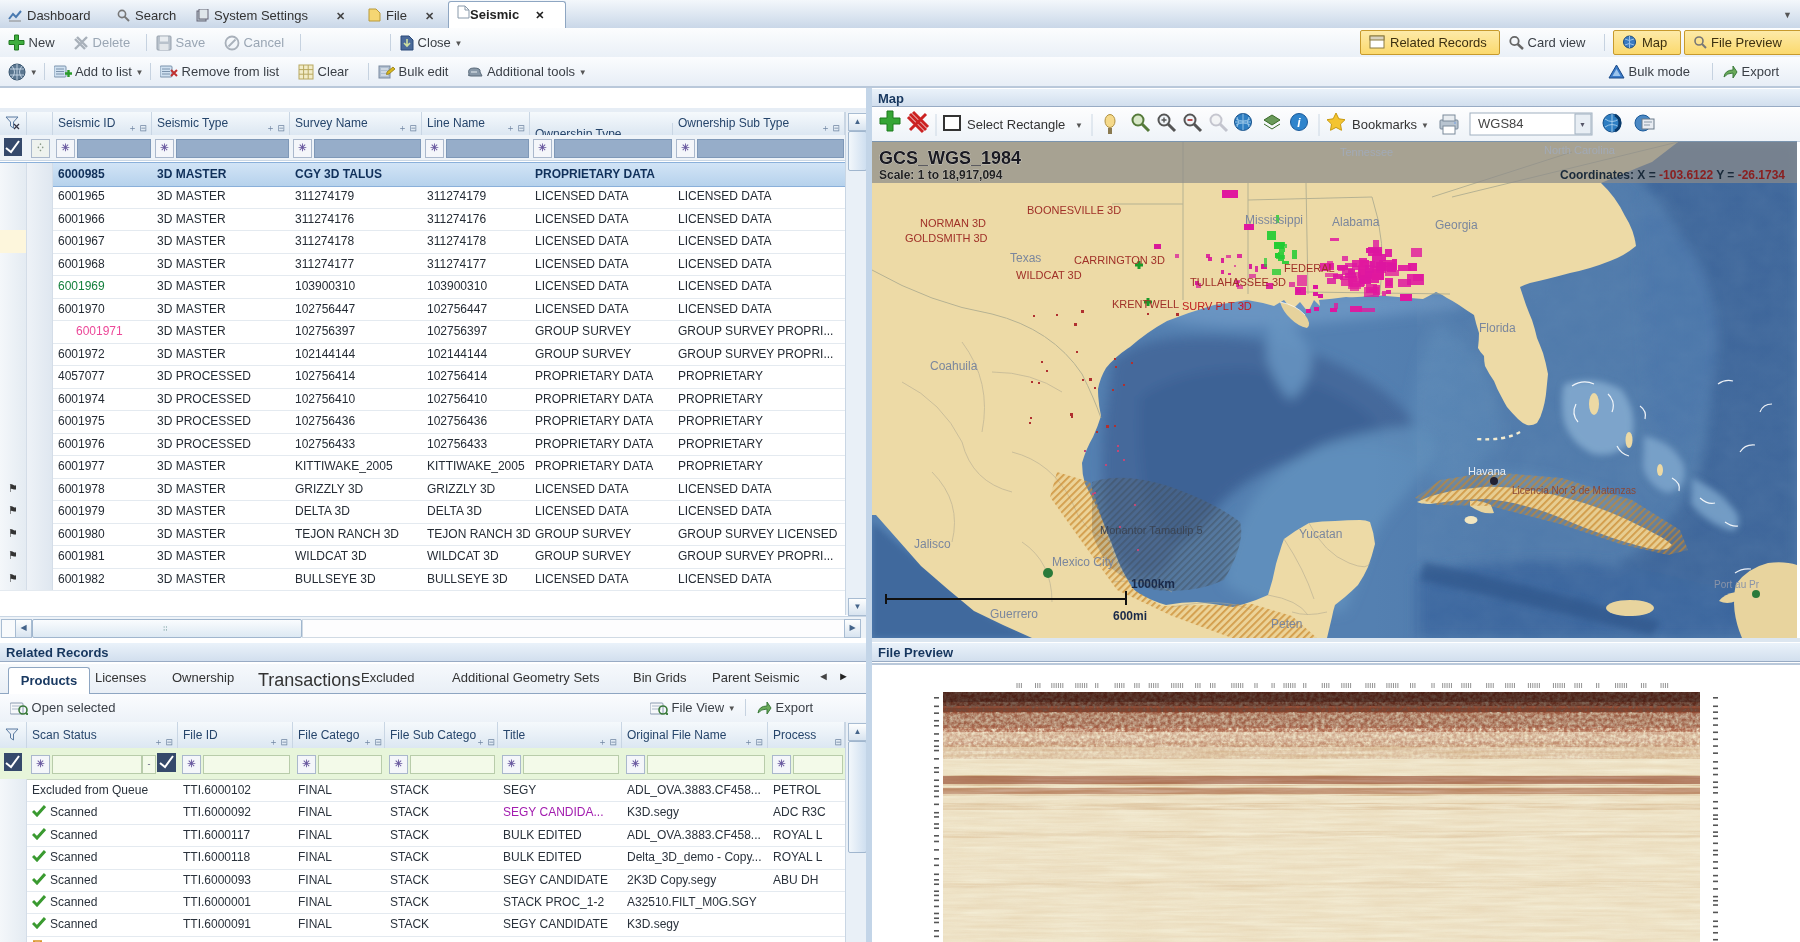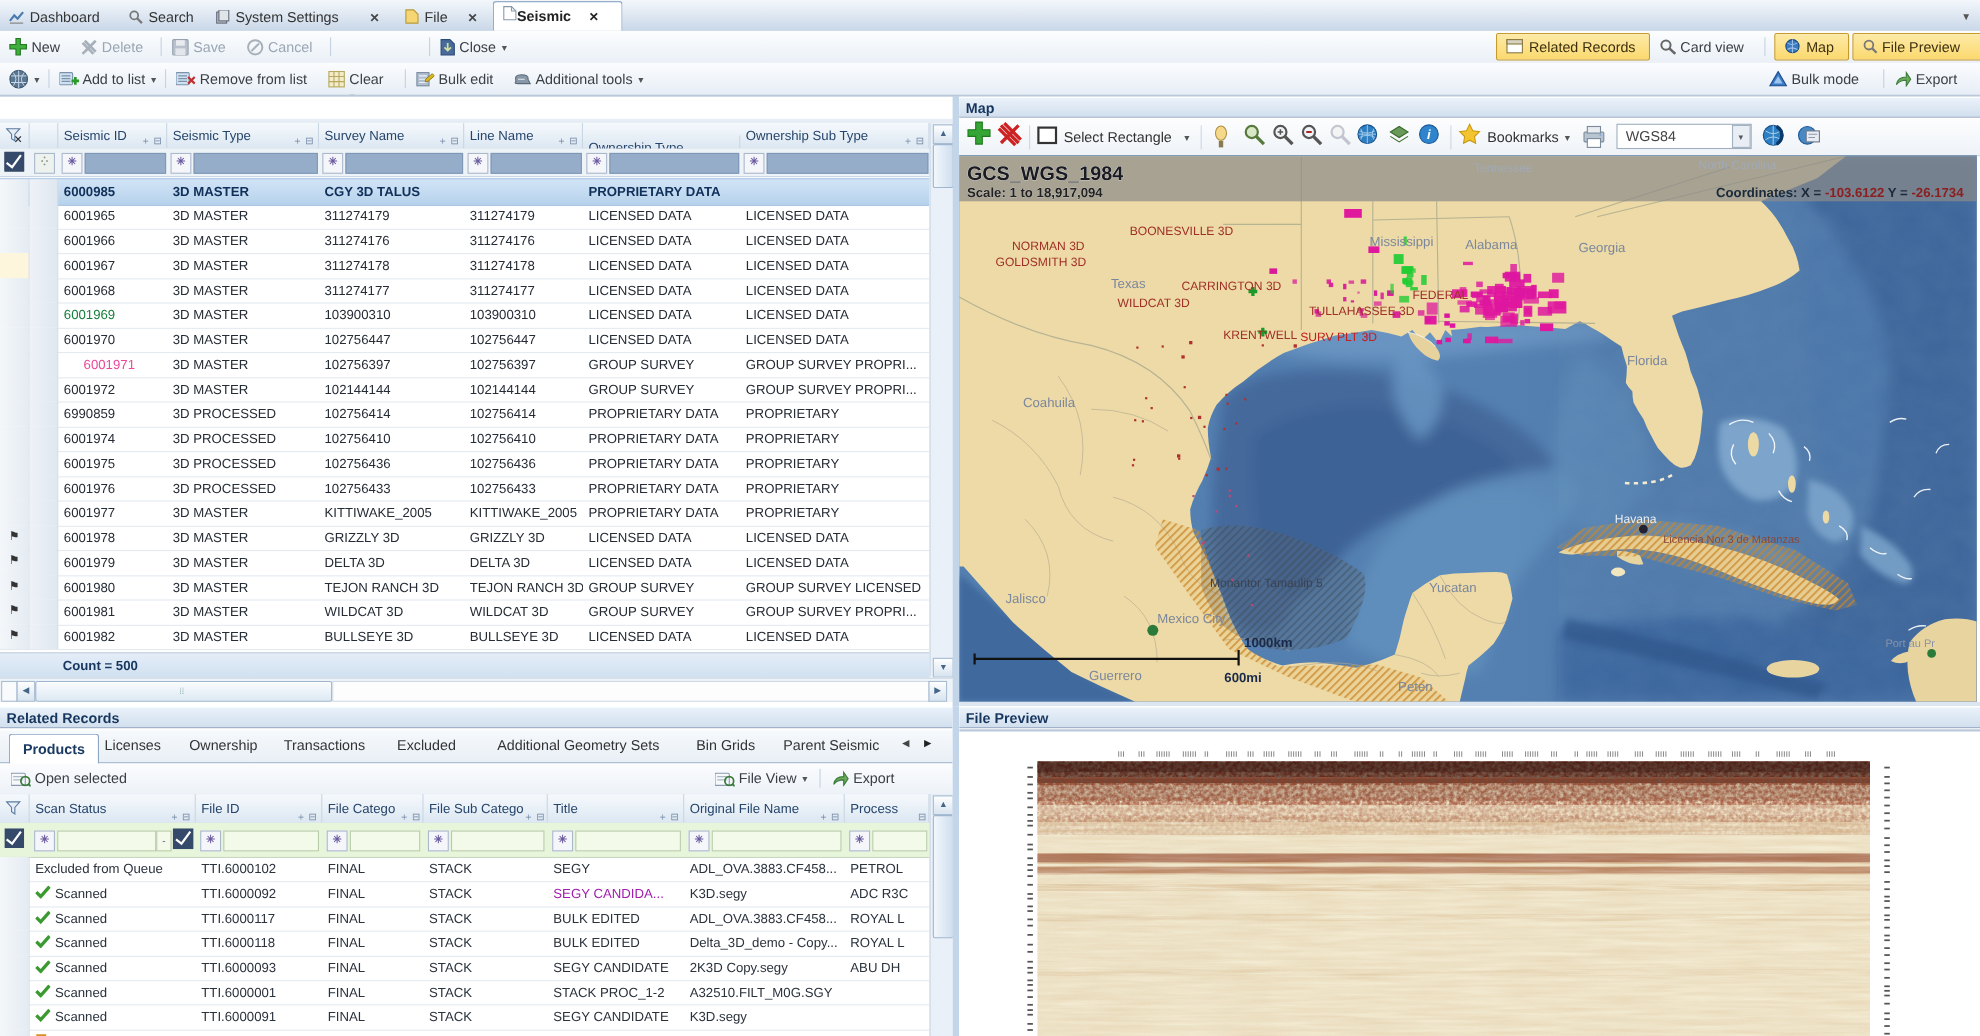--- a/index.html
+++ b/index.html
@@ -278,21 +278,21 @@
 <div class="cell" style="left:53px;width:99px;color:#252c35;">6001972</div>
 <div class="cell" style="left:152px;width:138px;color:#252c35;">3D MASTER</div>
 <div class="cell" style="left:290px;width:132px;color:#252c35;">102144144</div>
 <div class="cell" style="left:422px;width:108px;color:#252c35;">102144144</div>
 <div class="cell" style="left:530px;width:143px;color:#252c35;">GROUP SURVEY</div>
 <div class="cell" style="left:673px;width:172px;color:#252c35;">GROUP SURVEY PROPRI...</div>
 </div>
 <div class="row" style="top:203.0px;height:22.5px;">
 <div class="abs" style="left:0;top:0;width:27px;height:100%;background:linear-gradient(90deg,#f4f7fa,#e4ebf2);border-right:1px solid #d4dde8;box-sizing:border-box;text-align:center;color:#333;font-size:11px;line-height:21px;"></div>
 <div class="abs" style="left:27px;top:0;width:26px;height:100%;background:linear-gradient(90deg,#eef2f7,#dfe7f0);border-right:1px solid #d4dde8;box-sizing:border-box;"></div>
-<div class="cell" style="left:53px;width:99px;color:#252c35;">6990859</div>
+<div class="cell" style="left:53px;width:99px;color:#252c35;">4057077</div>
 <div class="cell" style="left:152px;width:138px;color:#252c35;">3D PROCESSED</div>
 <div class="cell" style="left:290px;width:132px;color:#252c35;">102756414</div>
 <div class="cell" style="left:422px;width:108px;color:#252c35;">102756414</div>
 <div class="cell" style="left:530px;width:143px;color:#252c35;">PROPRIETARY DATA</div>
 <div class="cell" style="left:673px;width:172px;color:#252c35;">PROPRIETARY</div>
 </div>
 <div class="row" style="top:225.5px;height:22.5px;">
 <div class="abs" style="left:0;top:0;width:27px;height:100%;background:linear-gradient(90deg,#f4f7fa,#e4ebf2);border-right:1px solid #d4dde8;box-sizing:border-box;text-align:center;color:#333;font-size:11px;line-height:21px;"></div>
 <div class="abs" style="left:27px;top:0;width:26px;height:100%;background:linear-gradient(90deg,#eef2f7,#dfe7f0);border-right:1px solid #d4dde8;box-sizing:border-box;"></div>
 <div class="cell" style="left:53px;width:99px;color:#252c35;">6001974</div>
@@ -377,21 +377,20 @@
 <div class="abs" style="left:27px;top:0;width:26px;height:100%;background:linear-gradient(90deg,#eef2f7,#dfe7f0);border-right:1px solid #d4dde8;box-sizing:border-box;"></div>
 <div class="cell" style="left:53px;width:99px;color:#252c35;">6001982</div>
 <div class="cell" style="left:152px;width:138px;color:#252c35;">3D MASTER</div>
 <div class="cell" style="left:290px;width:132px;color:#252c35;">BULLSEYE 3D</div>
 <div class="cell" style="left:422px;width:108px;color:#252c35;">BULLSEYE 3D</div>
 <div class="cell" style="left:530px;width:143px;color:#252c35;">LICENSED DATA</div>
 <div class="cell" style="left:673px;width:172px;color:#252c35;">LICENSED DATA</div>
 </div>
 </div>
 
-  <div class="abs" style="left:0;top:505px;width:845px;height:23px;background:linear-gradient(#e3edf8,#d0e0f0);border-top:1px solid #b9c8da;border-bottom:1px solid #b9c8da;color:#16365e;font-weight:bold;font-size:12px;line-height:22px;"><span style="margin-left:57px;">Count = 500</span></div>
 
   <div class="abs" style="left:845px;top:24px;width:21px;height:503px;background:#e9f0f7;border-left:1px solid #c9d6e4;box-sizing:border-box;">
     <div class="abs" style="left:2px;top:1px;width:17px;height:16px;background:linear-gradient(#fdfefe,#d8e4f0);border:1px solid #a8bcd2;font-size:8px;text-align:center;line-height:15px;color:#44648a;">▲</div>
     <div class="abs" style="left:2px;top:19px;width:17px;height:38px;background:linear-gradient(90deg,#f2f7fb,#cfdff0);border:1px solid #a0b6ce;border-radius:2px;"></div>
     <div class="abs" style="left:2px;top:486px;width:17px;height:16px;background:linear-gradient(#fdfefe,#d8e4f0);border:1px solid #a8bcd2;font-size:8px;text-align:center;line-height:15px;color:#44648a;">▼</div>
   </div>
 
   <div class="abs" style="left:0;top:528px;width:866px;height:22px;background:#eef3f8;border-top:1px solid #c9d6e4;box-sizing:border-box;">
     <div class="abs" style="left:1px;top:2px;width:13px;height:17px;background:#f8fafc;border:1px solid #a8bcd2;"></div>
     <div class="abs" style="left:15px;top:2px;width:15px;height:17px;background:linear-gradient(#fdfefe,#d8e4f0);border:1px solid #a8bcd2;font-size:8px;text-align:center;line-height:16px;color:#44648a;">◀</div>
@@ -824,21 +823,21 @@
   <div class="abs" style="left:0;top:550px;width:928px;height:4px;background:#dce6f0;"></div>
 </div>
 
 <div id="botleft" class="abs" style="left:0;top:642px;width:866px;height:300px;background:#fff;overflow:hidden;">
   <div class="ptitle abs" style="left:0;top:0;width:866px;height:20px;line-height:20px;">Related Records</div>
 
   <div class="abs" style="left:0;top:22px;width:866px;height:30px;background:linear-gradient(#f6f9fc,#e9eff6);border-bottom:1px solid #8ea6c2;box-sizing:border-box;">
     <div class="abs" style="left:8px;top:3px;width:80px;height:27px;background:#fff;border:1px solid #8ea6c2;border-bottom:1px solid #fff;border-radius:3px 3px 0 0;font-weight:bold;color:#1a3a62;font-size:13px;line-height:25px;text-align:center;">Products</div>
     <div class="abs" style="left:95px;top:6px;font-size:13px;color:#333;">Licenses</div>
     <div class="abs" style="left:172px;top:6px;font-size:13px;color:#333;">Ownership</div>
-    <div class="abs" style="left:258px;top:6px;font-size:13px;color:#333;">Transactions</div>
+    <div class="abs" style="left:258px;top:6px;font-size:18px;color:#333;">Transactions</div>
     <div class="abs" style="left:361px;top:6px;font-size:13px;color:#333;">Excluded</div>
     <div class="abs" style="left:452px;top:6px;font-size:13px;color:#333;">Additional Geometry Sets</div>
     <div class="abs" style="left:633px;top:6px;font-size:13px;color:#333;">Bin Grids</div>
     <div class="abs" style="left:712px;top:6px;font-size:13px;color:#333;">Parent Seismic</div>
     <div class="abs" style="left:818px;top:6px;font-size:11px;color:#444;">◄</div>
     <div class="abs" style="left:838px;top:6px;font-size:11px;color:#222;font-weight:bold;">►</div>
   </div>
 
   <div class="abs" style="left:0;top:52px;width:866px;height:28px;background:linear-gradient(#fbfcfe,#edf2f8);border-bottom:1px solid #d4dde8;">
     <div class="tbtn" style="left:10px;top:0;height:28px;line-height:28px;"><svg width="18" height="15" style="vertical-align:-3px">

